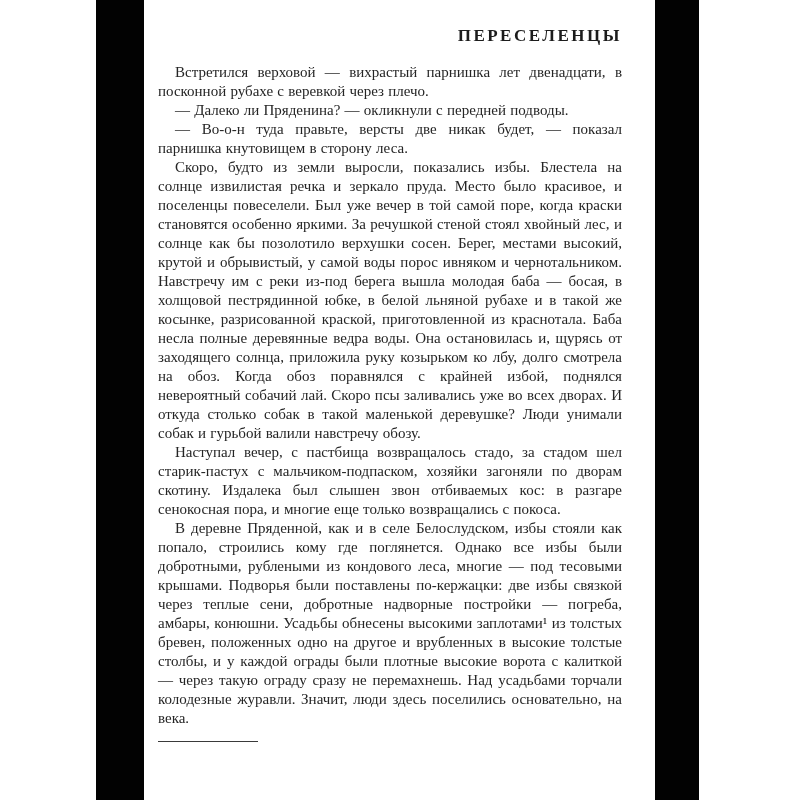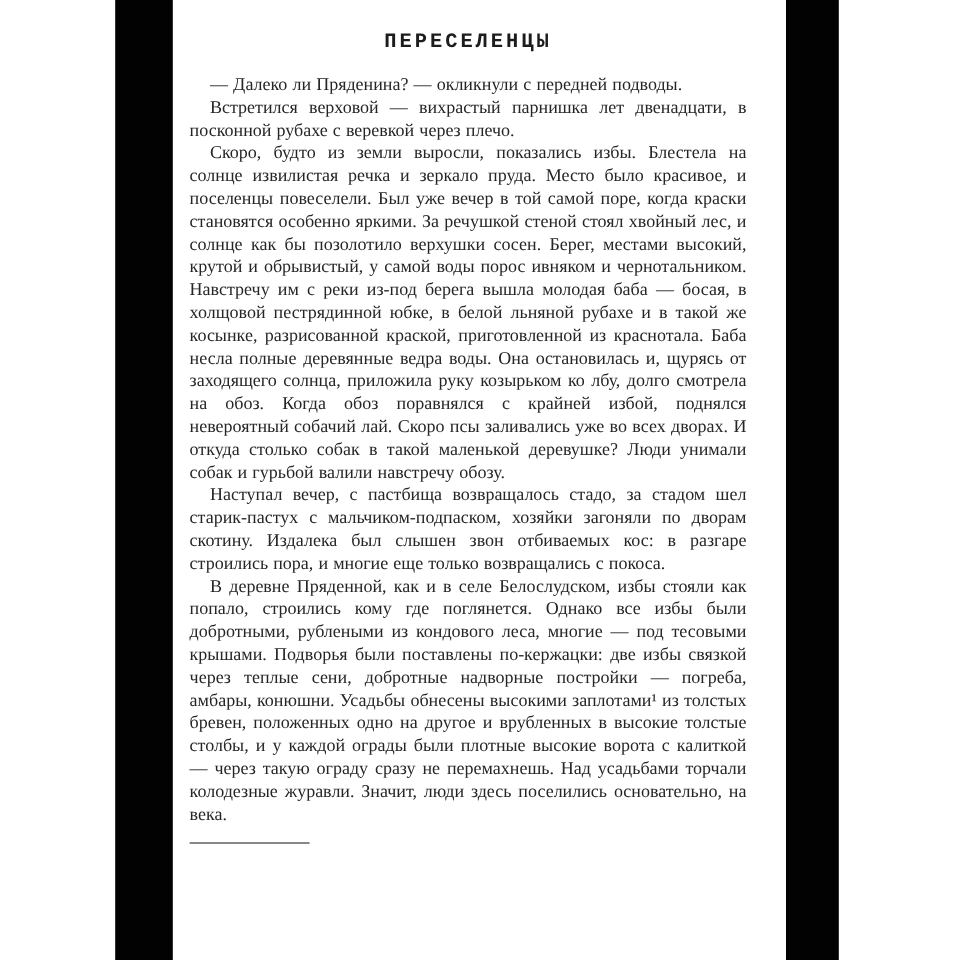--- a/index.html
+++ b/index.html
@@ -23,24 +23,24 @@
   .edge-bar.left  { left: 96px;  width: 48px; }
   .edge-bar.right { left: 655px; width: 44px; }
   .page-content {
     position: absolute;
     left: 158px;
     top: 26px;
     width: 464px;
     color: #252525;
   }
   .chapter-title {
-    font-family: Liberation Mono, monospace;
+    font-family: Liberation Serif, serif;
     font-size: 17px;
     font-weight: bold;
-    text-align: center;
+    text-align: right;
     letter-spacing: 2.5px;
     margin: 0 0 17px 0;
     color: #1c1c1c;
   }
   .body-par {
     font-size: 15px;
     line-height: 19px;
     text-align: justify;
     text-indent: 17px;
     margin: 0;
@@ -55,21 +55,22 @@
 </style>
 </head>
 <body>
 
 <div class="edge-bar left"></div>
 <div class="edge-bar right"></div>
 
 <div class="page-content">
   <h1 class="chapter-title">ПЕРЕСЕЛЕНЦЫ</h1>
 
+  <p class="body-par">Встретился верховой — вихрастый парнишка лет двенадцати, в посконной рубахе с веревкой через плечо.</p>
   <p class="body-par">— Далеко ли Пряденина? — окликнули с передней подводы.</p>
-  <p class="body-par">Встретился верховой — вихрастый парнишка лет двенадцати, в посконной рубахе с веревкой через плечо.</p>
+  <p class="body-par">— Во-о-н туда правьте, версты две никак будет, — показал парнишка кнутовищем в сторону леса.</p>
   <p class="body-par">Скоро, будто из земли выросли, показались избы. Блестела на солнце извилистая речка и зеркало пруда. Место было красивое, и поселенцы повеселели. Был уже вечер в той самой поре, когда краски становятся особенно яркими. За речушкой стеной стоял хвойный лес, и солнце как бы позолотило верхушки сосен. Берег, местами высокий, крутой и обрывистый, у самой воды порос ивняком и чернотальником. Навстречу им с реки из-под берега вышла молодая баба — босая, в холщовой пестрядинной юбке, в белой льняной рубахе и в такой же косынке, разрисованной краской, приготовленной из краснотала. Баба несла полные деревянные ведра воды. Она остановилась и, щурясь от заходящего солнца, приложила руку козырьком ко лбу, долго смотрела на обоз. Когда обоз поравнялся с крайней избой, поднялся невероятный собачий лай. Скоро псы заливались уже во всех дворах. И откуда столько собак в такой маленькой деревушке? Люди унимали собак и гурьбой валили навстречу обозу.</p>
-  <p class="body-par">Наступал вечер, с пастбища возвращалось стадо, за стадом шел старик-пастух с мальчиком-подпаском, хозяйки загоняли по дворам скотину. Издалека был слышен звон отбиваемых кос: в разгаре строились пора, и многие еще только возвращались с покоса.</p>
+  <p class="body-par">Наступал вечер, с пастбища возвращалось стадо, за стадом шел старик-пастух с мальчиком-подпаском, хозяйки загоняли по дворам скотину. Издалека был слышен звон отбиваемых кос: в разгаре сенокосная пора, и многие еще только возвращались с покоса.</p>
   <p class="body-par">В деревне Пряденной, как и в селе Белослудском, избы стояли как попало, строились кому где поглянется. Однако все избы были добротными, рублеными из кондового леса, многие — под тесовыми крышами. Подворья были поставлены по-кержацки: две избы связкой через теплые сени, добротные надворные постройки — погреба, амбары, конюшни. Усадьбы обнесены высокими заплотами¹ из толстых бревен, положенных одно на другое и врубленных в высокие толстые столбы, и у каждой ограды были плотные высокие ворота с калиткой — через такую ограду сразу не перемахнешь. Над усадьбами торчали колодезные журавли. Значит, люди здесь поселились основательно, на века.</p>
 
   <hr class="footnote-rule">
 
 </div>
 
 </body></html>

